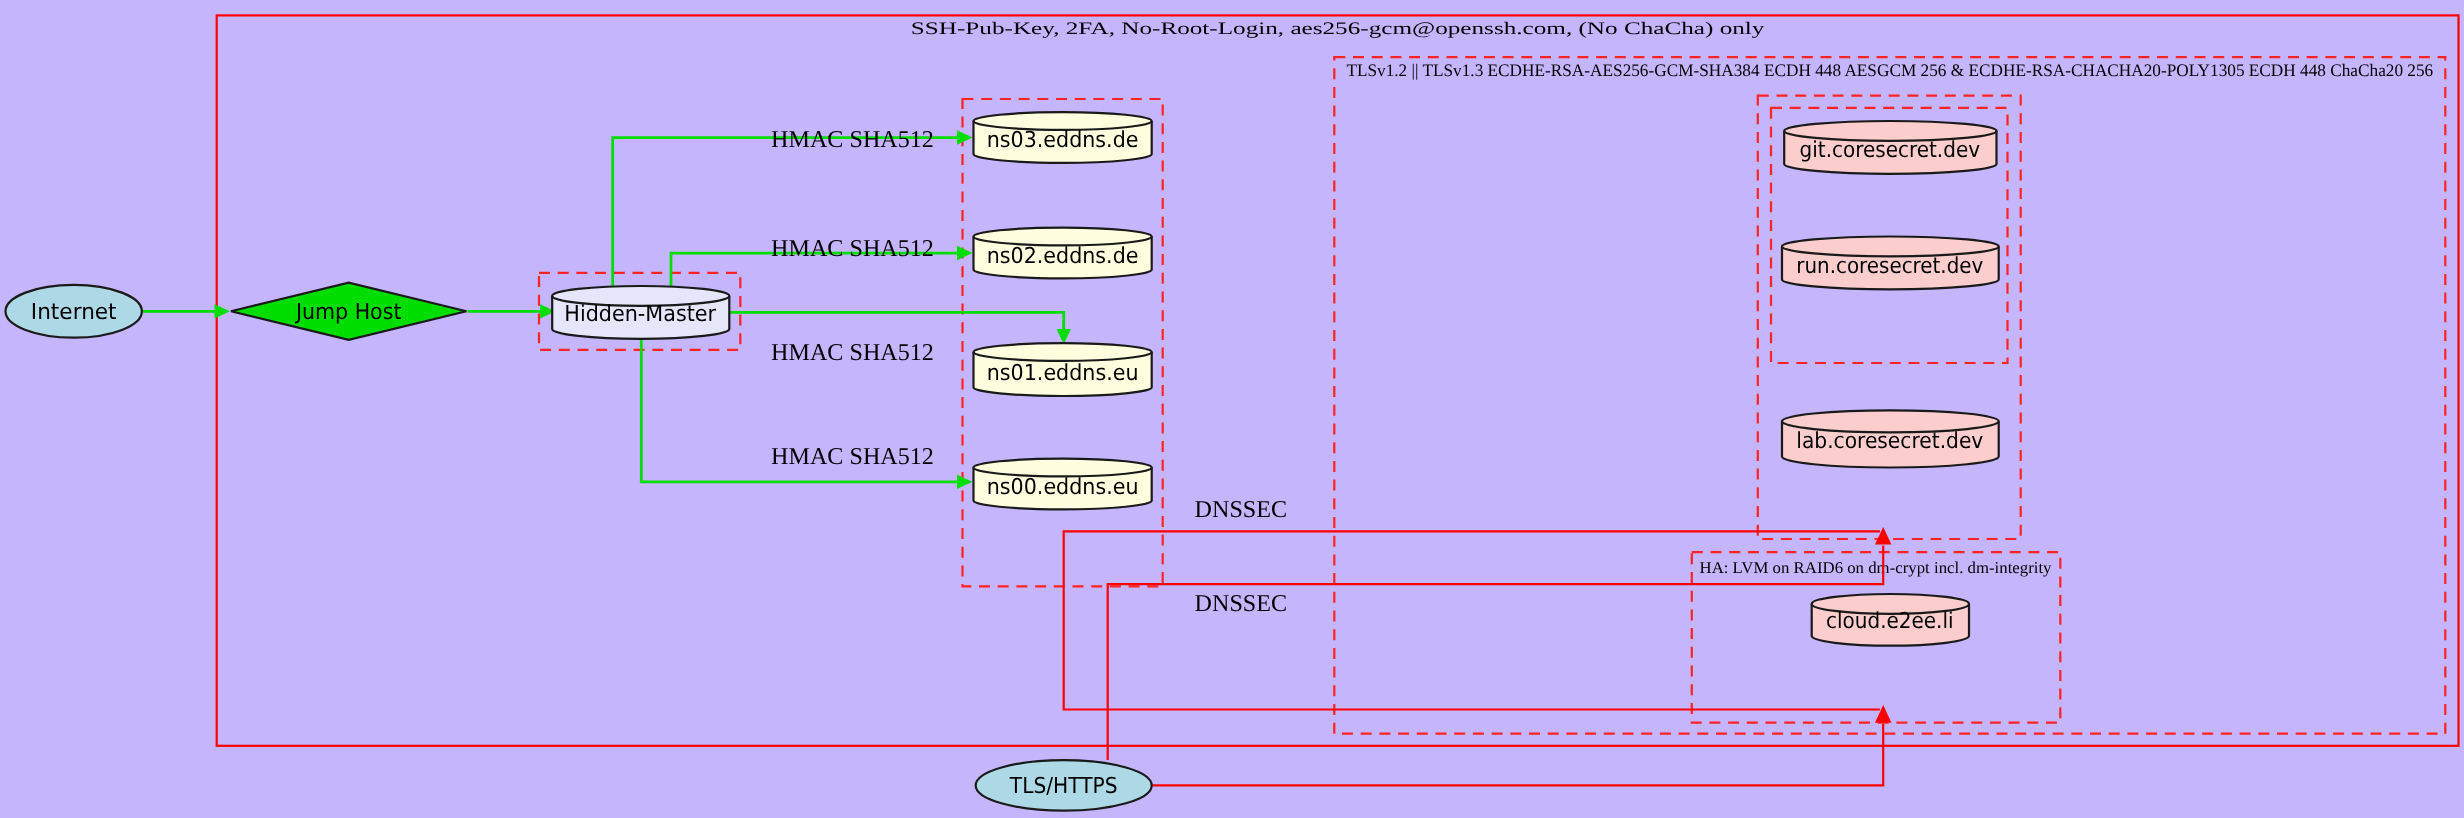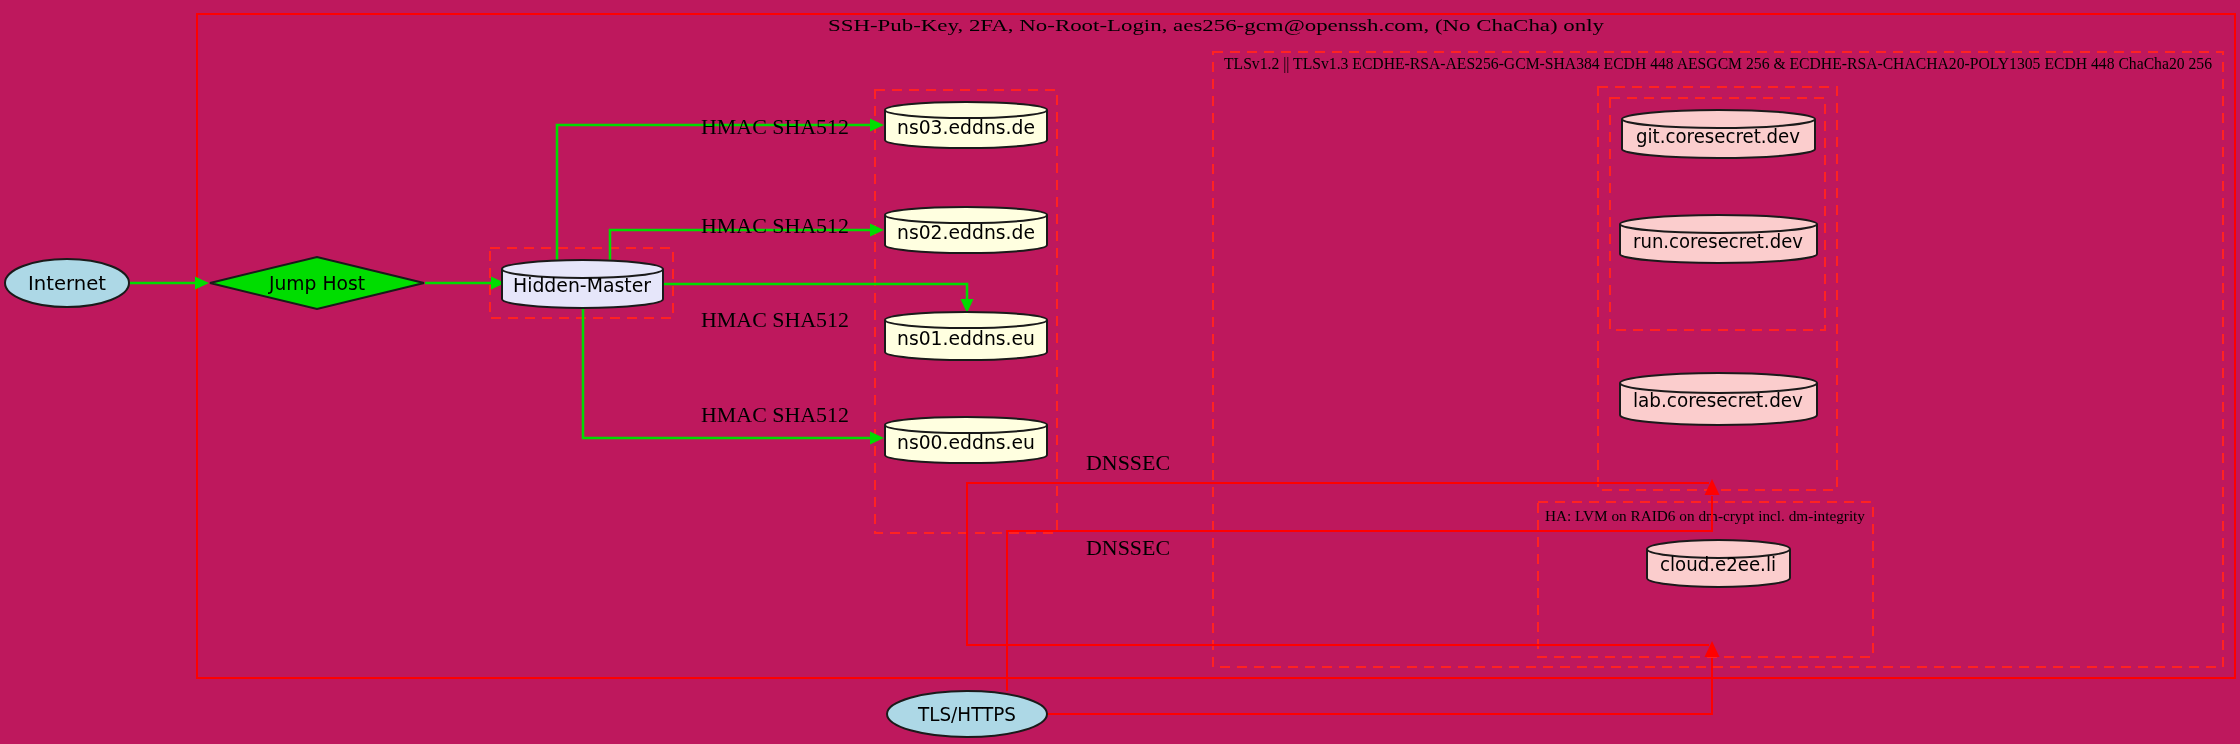--- a/index.html
+++ b/index.html
@@ -1,16 +1,16 @@
 <!DOCTYPE html>
 <html><head>
 <meta charset="utf-8">
 <style>
   html, body { margin: 0; padding: 0; background: #ffffff; }
-  .stage { width: 2240px; height: 744px; position: relative; background: #be185d; }
+  .stage { width: 2240px; height: 744px; position: relative; background: #c4b5fd; }
   svg { display: block; }
 
   
   .box-solid  { fill: none; stroke: #ff0000; stroke-width: 2; }
   .box-dashed { fill: none; stroke: #ff2222; stroke-width: 2; stroke-dasharray: 10 7; }
 
   
   .edge-green { fill: none; stroke: #00dd00; stroke-width: 2.5; }
   .arrow-green { fill: #00dd00; stroke: none; }
   .edge-red { fill: none; stroke: #ff0000; stroke-width: 2; }

